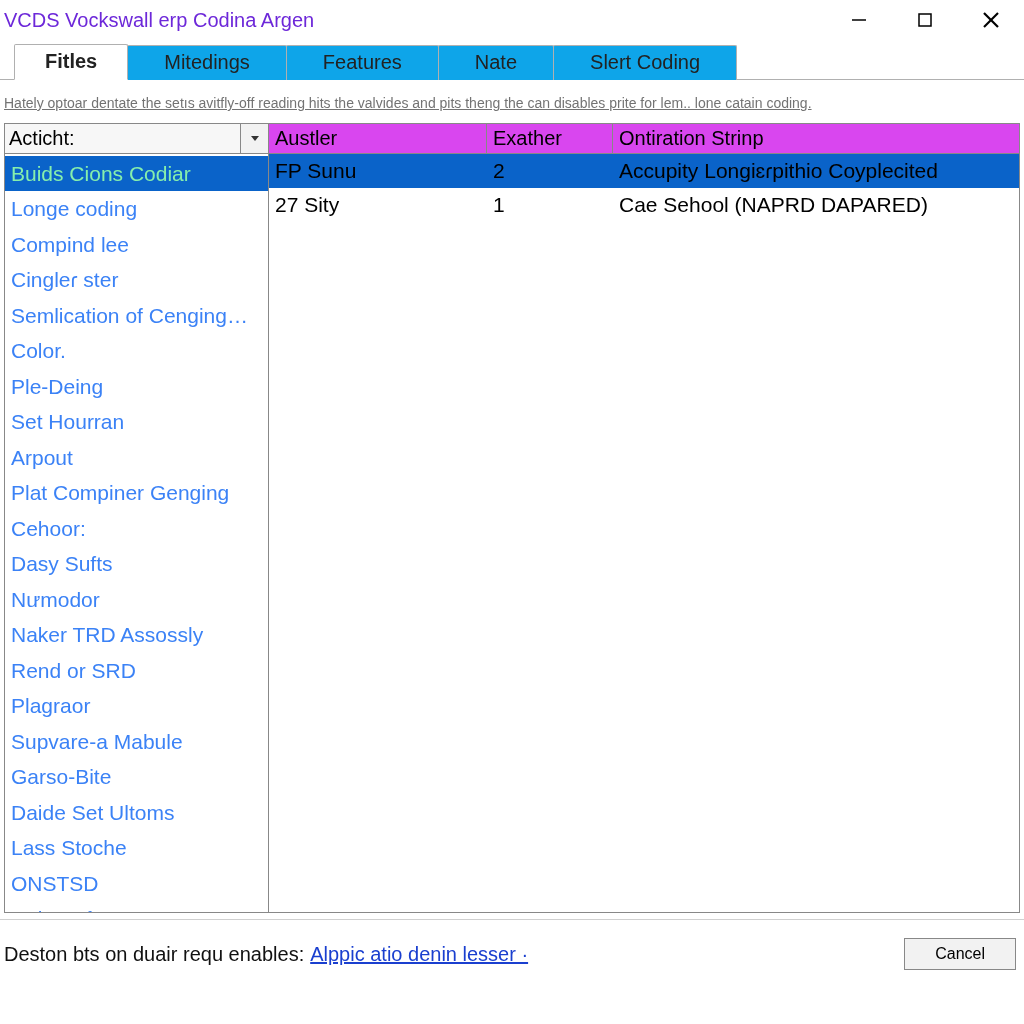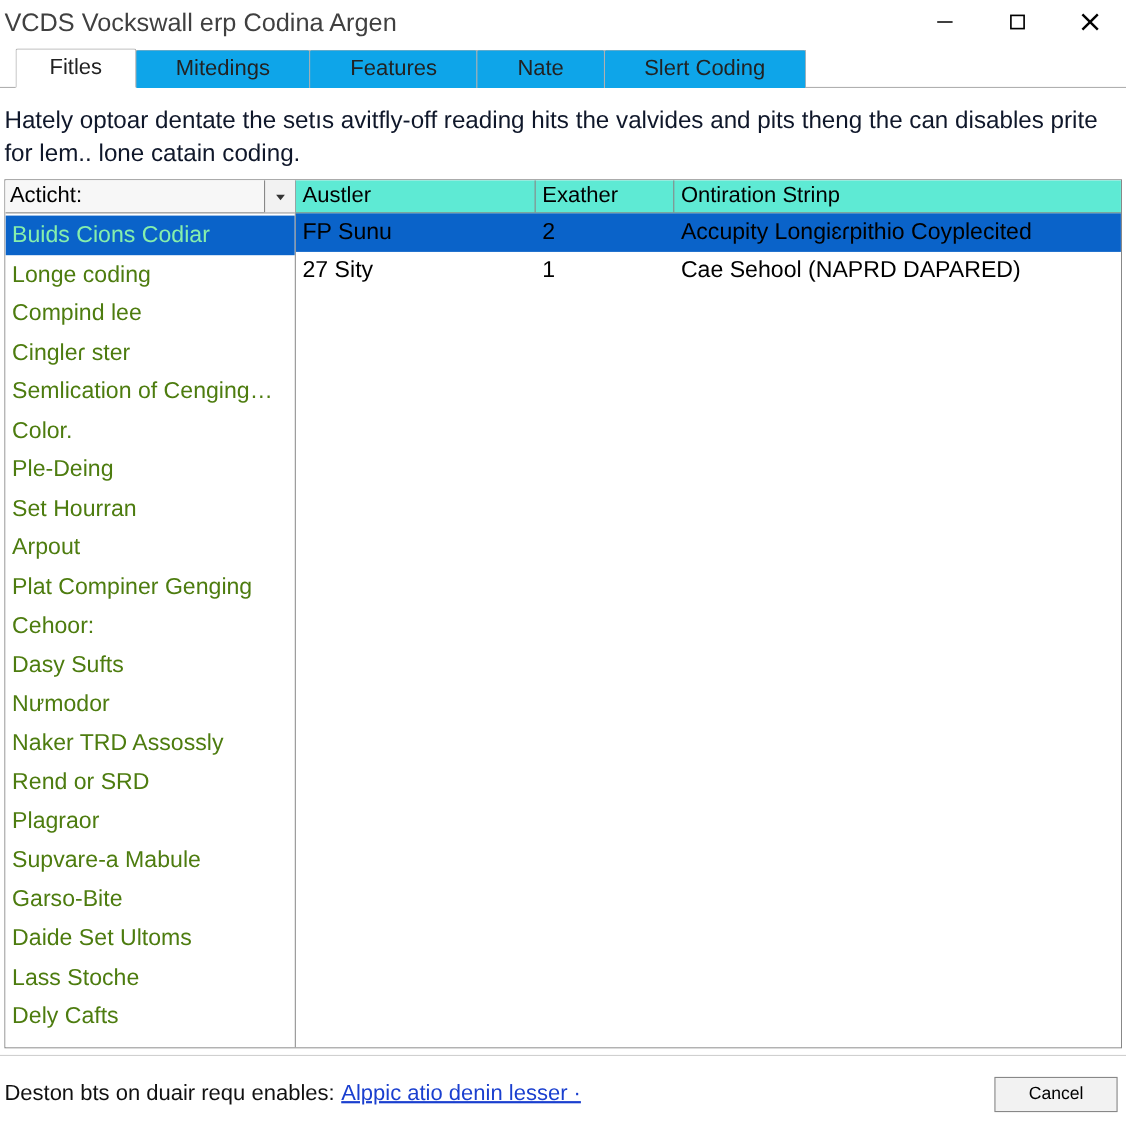--- a/index.html
+++ b/index.html
@@ -16,22 +16,22 @@
   
   .titlebar {
     display: flex;
     align-items: center;
     justify-content: space-between;
     height: 40px;
     padding-left: 4px;
     background: #fff;
   }
   .titlebar .title {
-    font-size: 23px;
-    color: #404040;
+    font-size: 20px;
+    color: #6d28d9;
     white-space: nowrap;
     overflow: hidden;
   }
   .win-controls {
     display: flex;
     height: 100%;
   }
   .win-btn {
     width: 66px;
     display: flex;
@@ -63,31 +63,32 @@
     position: relative;
     top: 1px;
     border-top-left-radius: 2px;
     border-top-right-radius: 2px;
     color: #222;
   }
   .tab.active {
     background: #fff;
     z-index: 2;
     border-bottom: 1px solid #fff;
-    font-weight: 400;
+    font-weight: 700;
     padding-left: 30px;
     padding-right: 30px;
   }
 
   
   .desc {
     padding: 14px 8px 10px 4px;
-    font-size: 22px;
+    font-size: 14px;
     line-height: 1.35;
-    color: #0f172a;
+    color: #737373;
+    text-decoration: underline;
   }
 
   
   .main {
     display: flex;
     border: 1px solid #888;
     margin: 0 4px 0 4px;
     height: 790px;
     background: #fff;
   }
@@ -127,39 +128,39 @@
     flex: 1;
     overflow: hidden;
     padding: 2px 0 0 0;
   }
   .left-item {
     padding: 2px 4px 2px 6px;
     font-size: 21px;
     white-space: nowrap;
     overflow: hidden;
     line-height: 1.5;
-    color: #4d7c0f;
+    color: #3b82f6;
   }
   .left-item.selected {
     background: #0a63c9;
     color: #86efac;
   }
 
   
   .rightpane {
     flex: 1;
     display: flex;
     flex-direction: column;
     background: #fff;
   }
   .right-header {
     display: flex;
     border-bottom: 1px solid #888;
     height: 30px;
-    background: #5eead4;
+    background: #d946ef;
   }
   .col-head {
     border-right: 1px solid #888;
     padding: 2px 6px;
     font-size: 20px;
     display: flex;
     align-items: center;
   }
   .col-head:last-child { border-right: none; flex:1; }
   .col1 { width: 218px; }
@@ -273,20 +274,21 @@
       <div class="left-item">Cehoor:</div>
       <div class="left-item">Dasy Sufts</div>
       <div class="left-item">Nưmodor</div>
       <div class="left-item">Naker TRD Assossly</div>
       <div class="left-item">Rend or SRD</div>
       <div class="left-item">Plagraor</div>
       <div class="left-item">Supvare-a Mabule</div>
       <div class="left-item">Garso-Bite</div>
       <div class="left-item">Daide Set Ultoms</div>
       <div class="left-item">Lass Stoche</div>
+      <div class="left-item">ONSTSD</div>
       <div class="left-item">Dely Cafts</div>
     </div>
   </div>
 
   <div class="rightpane">
     <div class="right-header">
       <div class="col-head col1">Austler</div>
       <div class="col-head col2">Exather</div>
       <div class="col-head col3">Ontiration Strinp</div>
     </div>

